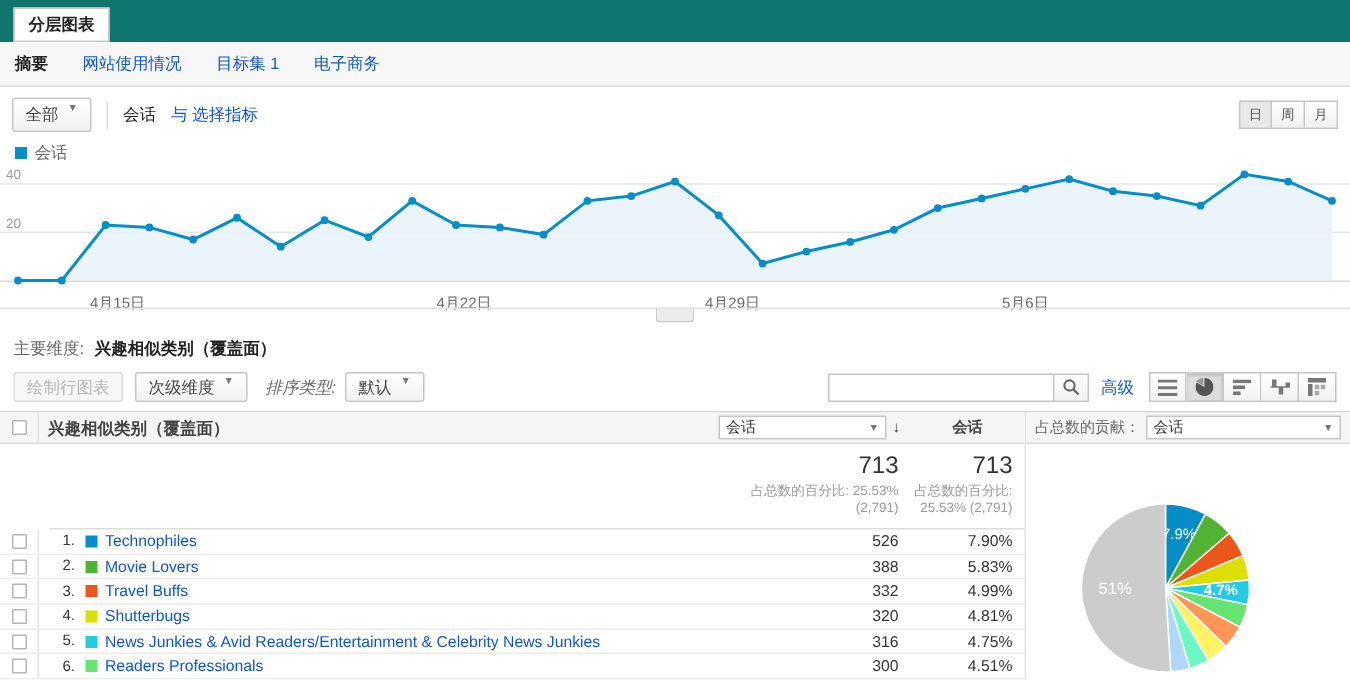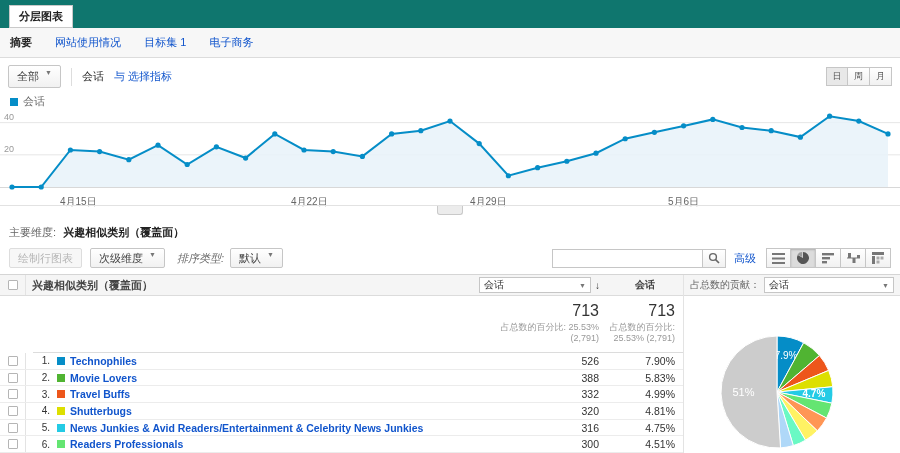--- a/index.html
+++ b/index.html
@@ -81,21 +81,21 @@
 
   .totals { display:flex; border-bottom:1px solid #dcdcdc; padding:6px 0 8px 0;margin-left:33px; }
   .totals .spacer { flex:1; }
   .tot-cell { text-align:right; padding-right:8px; }
   .tot-num { font-size:16px; color:#333; }
   .tot-sub { font-size:9px; color:#999; margin-top:2px; line-height:11px; }
 
   .trow { display:flex; align-items:center; height:16.7px; border-bottom:1px solid #ececec; }
   .rank { width:24px; text-align:right; color:#333; font-size:10px; }
   .swatch { width:8px; height:8px; margin:0 5px 0 7px; flex:none; }
-  .rname { flex:1; color:#1155cc; font-size:10.5px; white-space:nowrap; overflow:hidden; text-overflow:ellipsis; cursor:pointer;font-weight:bold; }
+  .rname { flex:1; color:#1155cc; font-size:10.5px; white-space:nowrap; overflow:hidden; text-overflow:ellipsis; cursor:pointer; }
   .rval, .rpct { text-align:right; padding-right:8px; font-size:10.5px; color:#333; }
   .rval { width:130px; } .rpct { width:76px; }
 
   
   .pie-head { display:flex; align-items:center; background:#f5f5f5; border-bottom:1px solid #dcdcdc; height:21px; padding:0 6px; }
   .pie-head .plabel { color:#666; font-size:10px; margin-right:4px; white-space:nowrap; }
   .pie-dd { display:flex; align-items:center; border:1px solid #c6c6c6; background:#fff; height:16px; padding:0 4px; flex:1; cursor:pointer; }
   .pie-dd .dd-label { flex:1; font-size:10px; }
   .pie-dd .caret { font-size:7px; color:#777; }
   svg text { font-family:"Liberation Sans","DejaVu Sans",sans-serif; }

